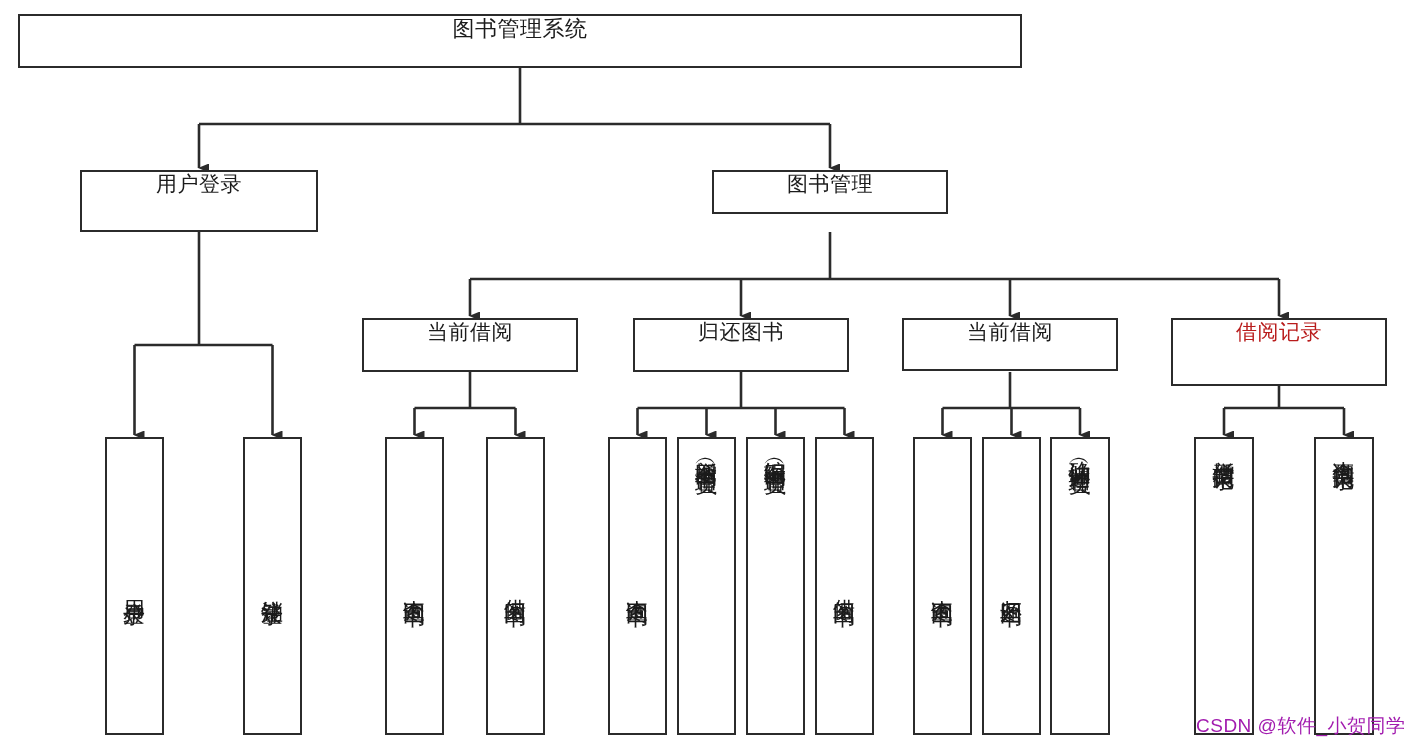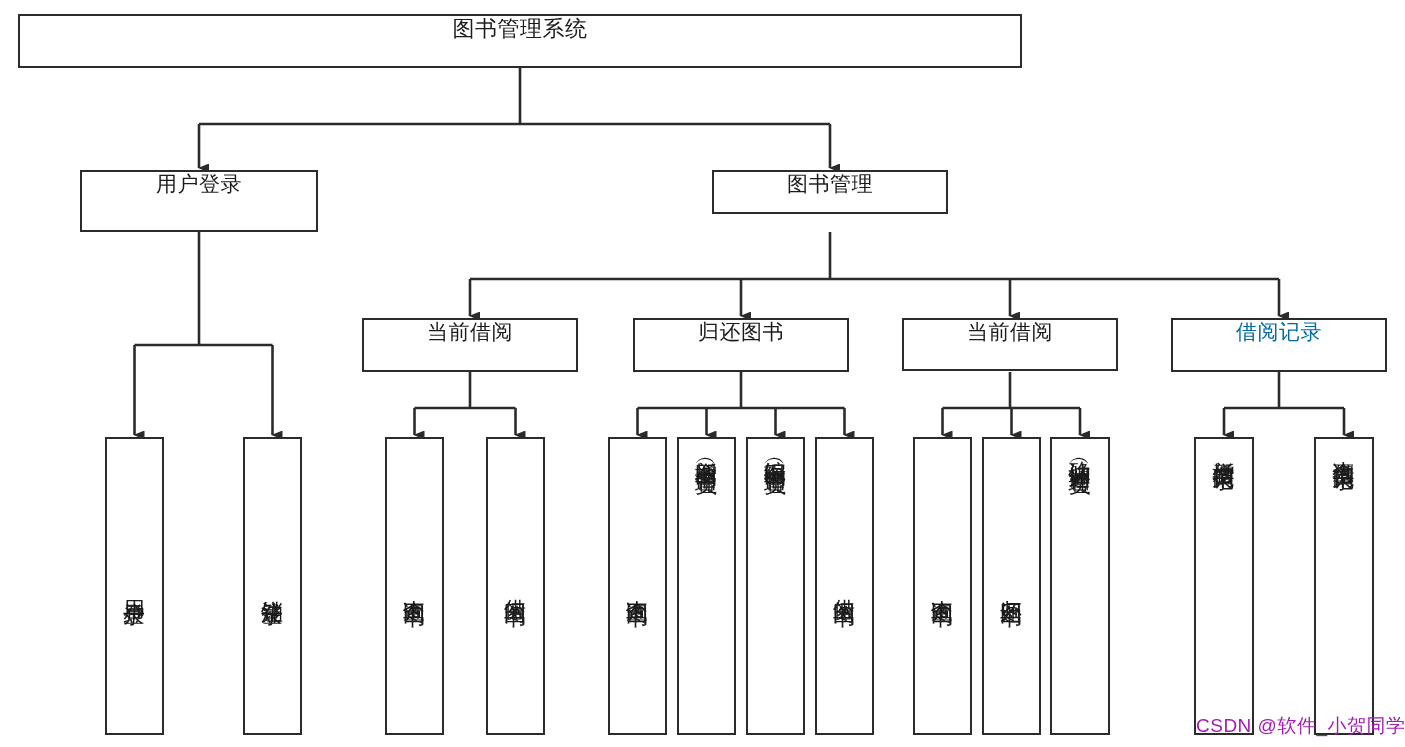--- a/index.html
+++ b/index.html
@@ -140,21 +140,21 @@
       </div>
       <div class="node horiz" style="left: 362px; top: 318px; width: 216px; height: 54px; background: rgb(255, 255, 255); border-color: rgb(43, 43, 43); color: rgb(27, 27, 27);">
         <span class="node-label">当前借阅</span>
       </div>
       <div class="node horiz" style="left: 633px; top: 318px; width: 216px; height: 54px; background: rgb(255, 255, 255); border-color: rgb(43, 43, 43); color: rgb(27, 27, 27);">
         <span class="node-label">归还图书</span>
       </div>
       <div class="node horiz" style="left: 902px; top: 318px; width: 216px; height: 53px; background: rgb(255, 255, 255); border-color: rgb(43, 43, 43); color: rgb(27, 27, 27);">
         <span class="node-label">当前借阅</span>
       </div>
-      <div class="node horiz" style="left: 1171px; top: 318px; width: 216px; height: 54px; background: rgb(255, 255, 255); border-color: rgb(43, 43, 43); color: #0369a1;">
+      <div class="node horiz" style="left: 1171px; top: 318px; width: 216px; height: 68px; background: rgb(255, 255, 255); border-color: rgb(43, 43, 43); color: #b91c1c;">
         <span class="node-label">借阅记录</span>
       </div>
       <div class="node vert center-text" style="left: 105px; top: 437px; width: 59px; height: 298px; background: rgb(255, 255, 255); border-color: rgb(43, 43, 43); color: rgb(27, 27, 27);">
         <span class="node-label">用户登录</span>
       </div>
       <div class="node vert center-text" style="left: 243px; top: 437px; width: 59px; height: 298px; background: rgb(255, 255, 255); border-color: rgb(43, 43, 43); color: rgb(27, 27, 27);">
         <span class="node-label">注销登录</span>
       </div>
       <div class="node vert center-text" style="left: 385px; top: 437px; width: 59px; height: 298px; background: rgb(255, 255, 255); border-color: rgb(43, 43, 43); color: rgb(27, 27, 27);">
         <span class="node-label">查询图书</span>

